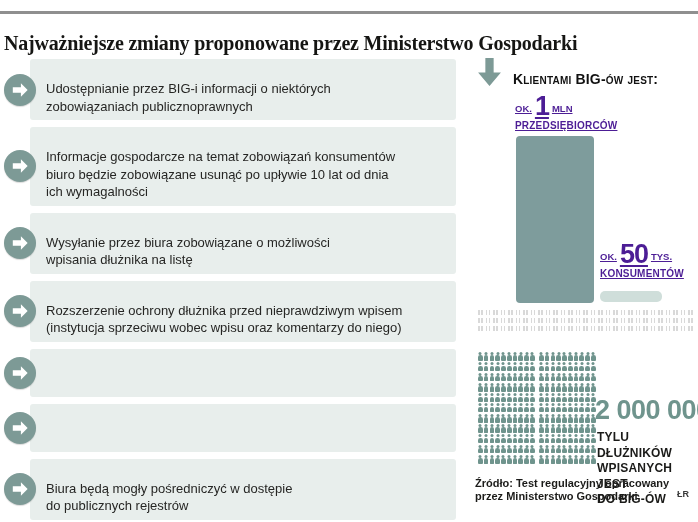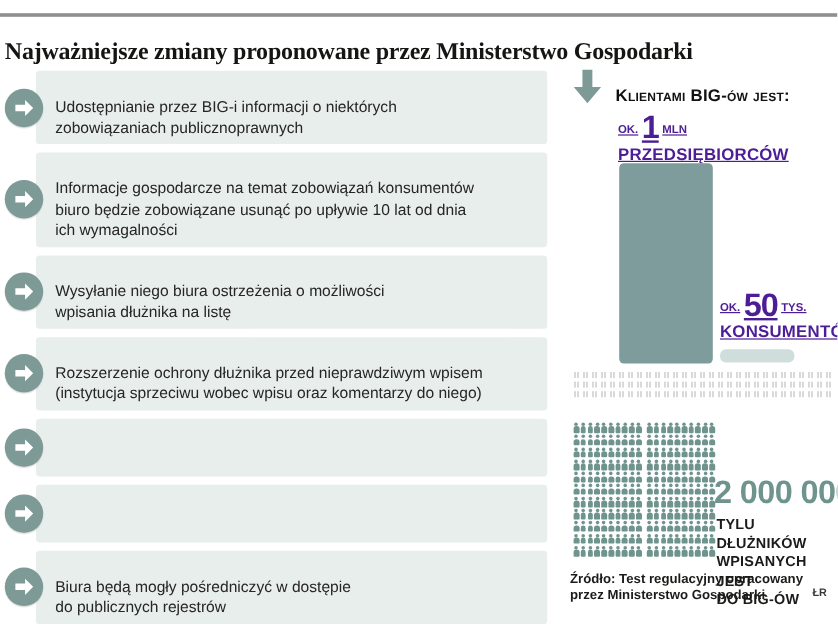--- a/index.html
+++ b/index.html
@@ -30,21 +30,21 @@
   .chart-header{position:absolute;left:0;top:0;display:flex;align-items:flex-end;}
   .down-arrow{width:23px;height:29px;flex:0 0 auto;}
   .chart-title{
     margin-left:12px;margin-top:3px;font-variant:small-caps;font-weight:bold;font-size:14px;
     letter-spacing:.2px;color:#111;
   }
   .bar-label{position:absolute;font-weight:bold;color:#4c1d95;text-decoration:underline;}
   .bar-label .top{display:flex;align-items:flex-end;gap:3px;}
   .bar-label .sm{font-size:9.5px;line-height:12px;padding-bottom:3px;}
   .bar-label .big{font-size:27px;line-height:24px;font-weight:800;letter-spacing:-1px;}
-  .bar-label .sub{font-size:14px;letter-spacing:.2px;margin-top:2px;}
+  .bar-label .sub{font-size:10px;letter-spacing:.2px;margin-top:2px;}
   .bar-label-1{left:37px;top:36px;}
   .bar-label-2{left:122px;top:184px;}
   .bar-large{position:absolute;left:38px;top:78px;width:78px;height:167px;border-radius:4px;background:var(--barL,#7e9c9c);}
   .bar-small{position:absolute;left:122px;top:233px;width:62px;height:11px;border-radius:5px;background:var(--barS,#cfdeda);}
   .faded-band{position:absolute;left:0;top:252px;width:215px;}
   .faded-row{
     height:5px;margin-bottom:3px;
     background:repeating-linear-gradient(90deg,#d9d9d9 0 1.8px,transparent 1.8px 3px,#d9d9d9 3px 4.8px,transparent 4.8px 7.5px);
   }
   .pictogram{position:absolute;left:0;top:294px;display:flex;gap:6px;}
@@ -93,21 +93,21 @@
       <span class="item-text">Informacje gospodarcze na temat zobowiązań konsumentów
 biuro będzie zobowiązane usunąć po upływie 10 lat od dnia
 ich wymagalności</span>
     </div>
     <div class="item">
       <span class="badge">
           <svg viewBox="0 0 20 20">
             <path d="M2 7 h9 V2.5 L18.5 10 11 17.5 V13 H2 z" fill="#ffffff"></path>
           </svg>
         </span>
-      <span class="item-text">Wysyłanie niego biura ostrzeżenia o możliwości
+      <span class="item-text">Wysyłanie przez biura zobowiązane o możliwości
 wpisania dłużnika na listę</span>
     </div>
     <div class="item">
       <span class="badge">
           <svg viewBox="0 0 20 20">
             <path d="M2 7 h9 V2.5 L18.5 10 11 17.5 V13 H2 z" fill="#ffffff"></path>
           </svg>
         </span>
       <span class="item-text">Rozszerzenie ochrony dłużnika przed nieprawdziwym wpisem
 (instytucja sprzeciwu wobec wpisu oraz komentarzy do niego)</span>

